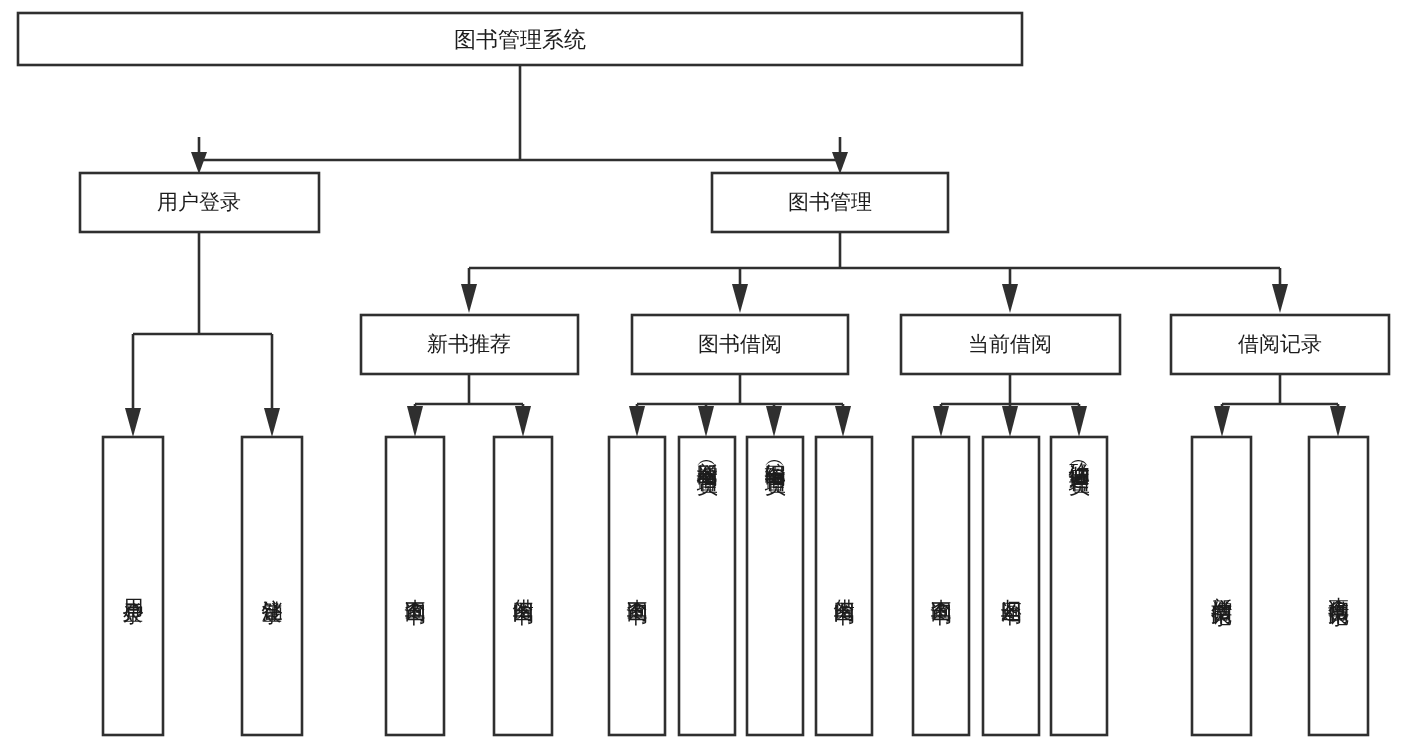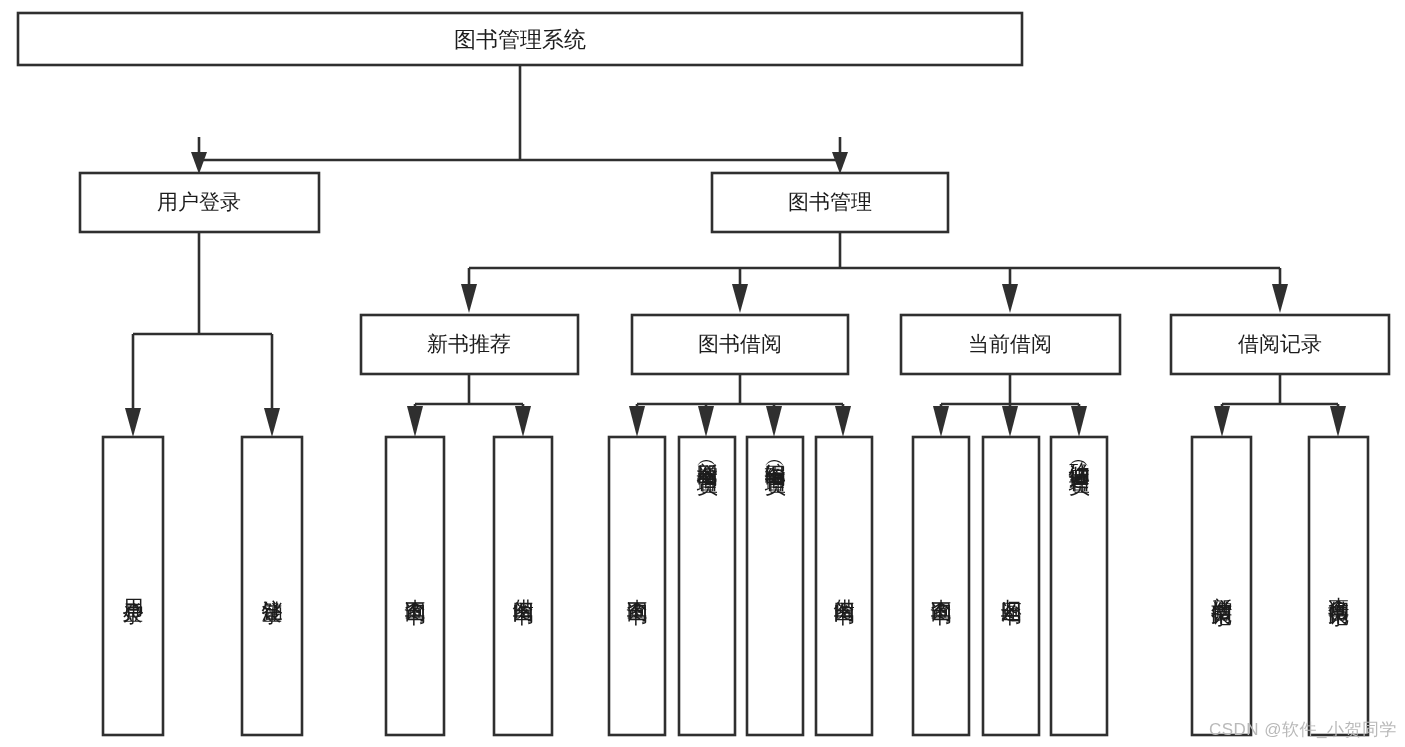--- a/index.html
+++ b/index.html
@@ -239,14 +239,13 @@
     <span class="leaf-label-v" style="margin-top:8px;">确认归还（管理员）</span>
   </div>
 
   <div class="leaf-label-wrap" style="left:1192px; top:437px; width:59px; height:298px;">
     <span class="leaf-label-v">新增借阅记录</span>
   </div>
   <div class="leaf-label-wrap" style="left:1309px; top:437px; width:59px; height:298px;">
     <span class="leaf-label-v">查询借阅记录</span>
   </div>
 
-  <div class="watermark">CSDN @软件_小贺同学</div>
 </div>
 
 </body></html>

